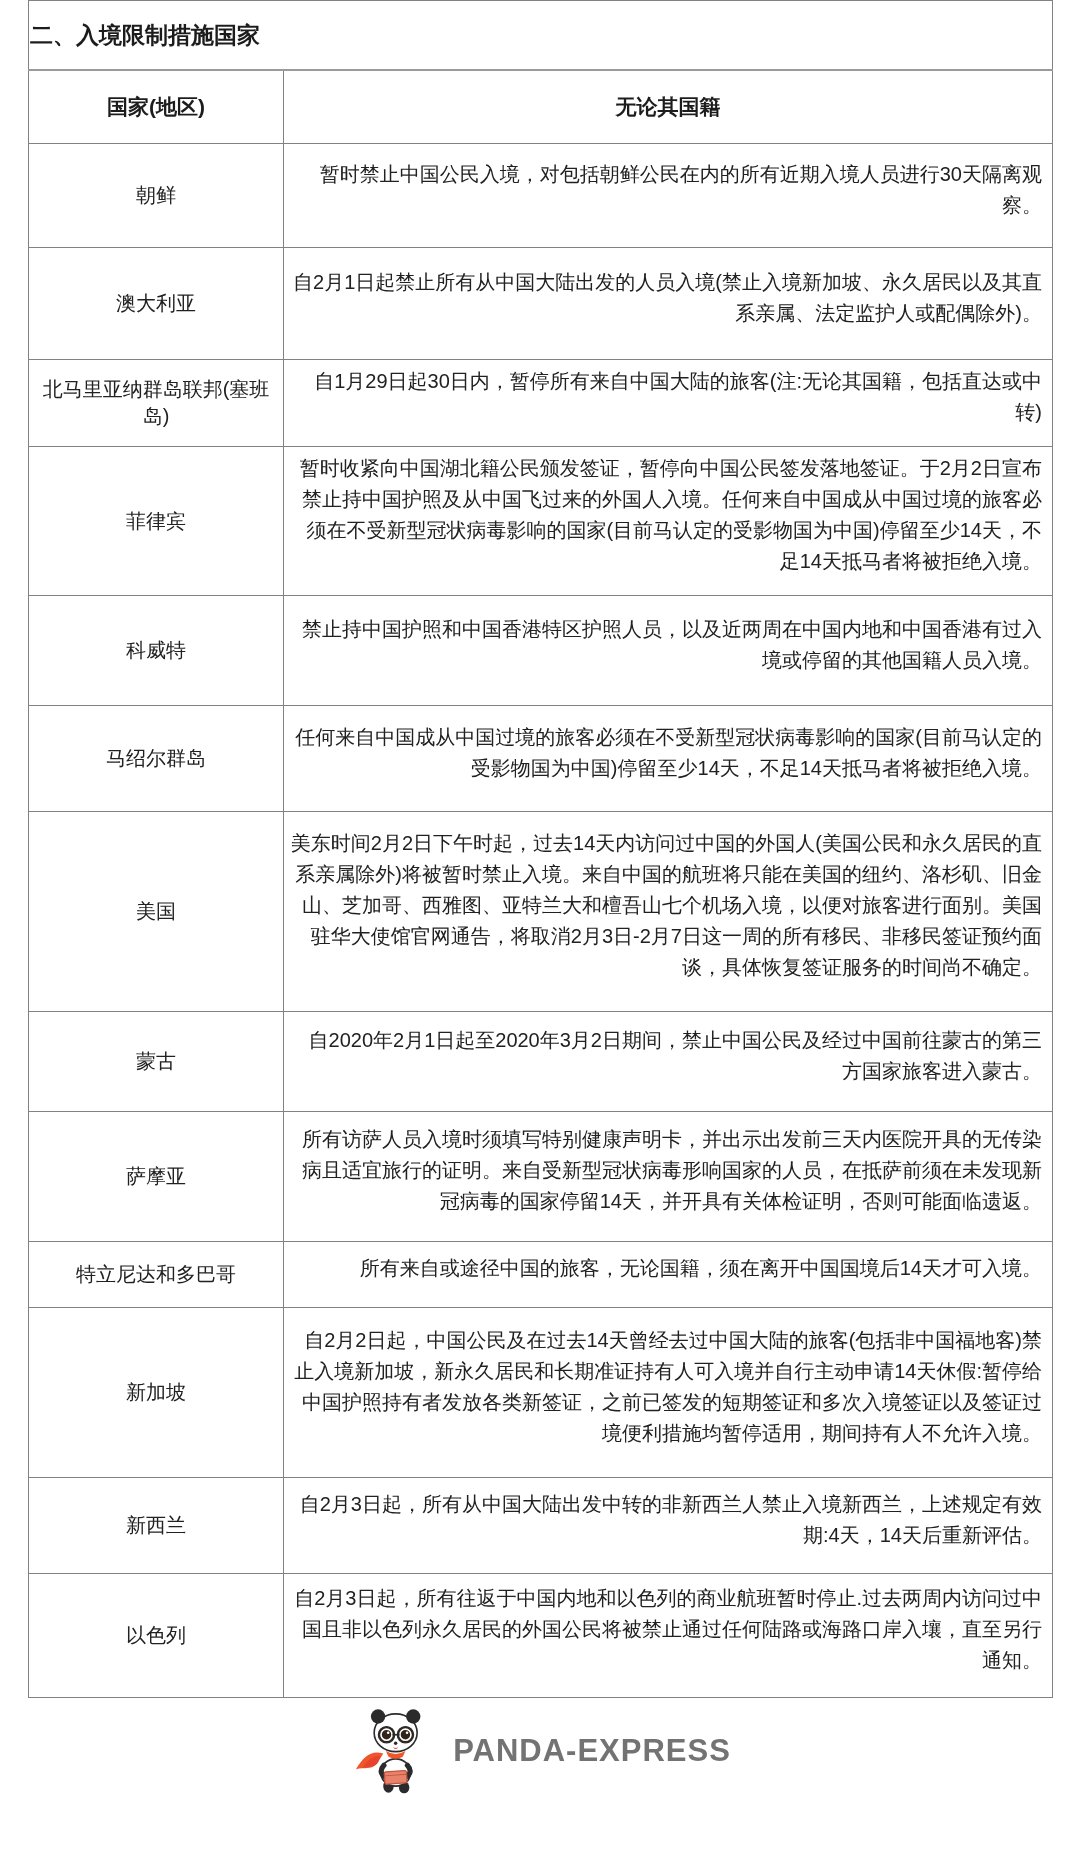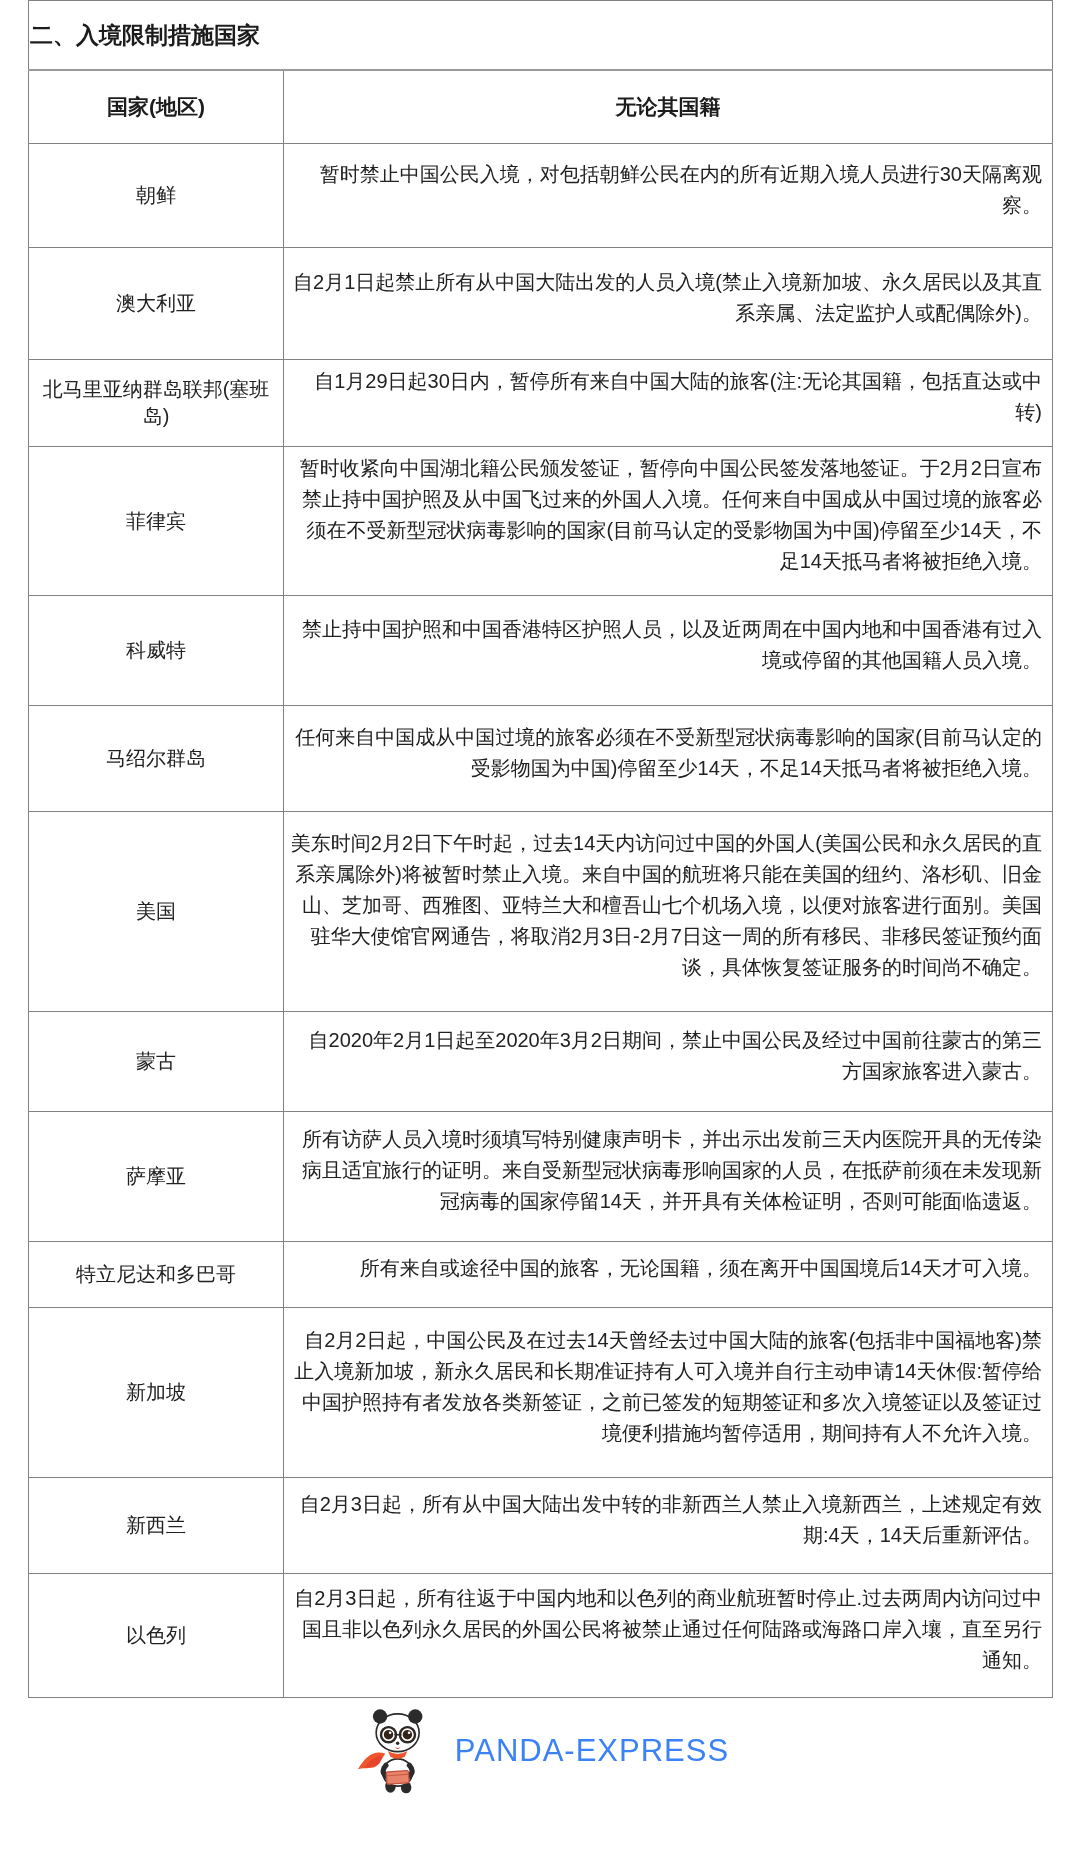--- a/index.html
+++ b/index.html
@@ -63,23 +63,23 @@
     margin-top: 10px;
     width: 1080px;
     height: 86px;
     display: flex;
     align-items: center;
     justify-content: center;
     gap: 12px;
   }
   .brand-name {
     font-size: 31px;
-    font-weight: normal;
+    font-weight: bold;
     letter-spacing: 1px;
-    color: #3b82f6;
+    color: #737373;
   }
   .panda-icon-wrap {
     width: 92px;
     height: 86px;
     flex: 0 0 auto;
   }
 </style>
 </head>
 <body>
 

